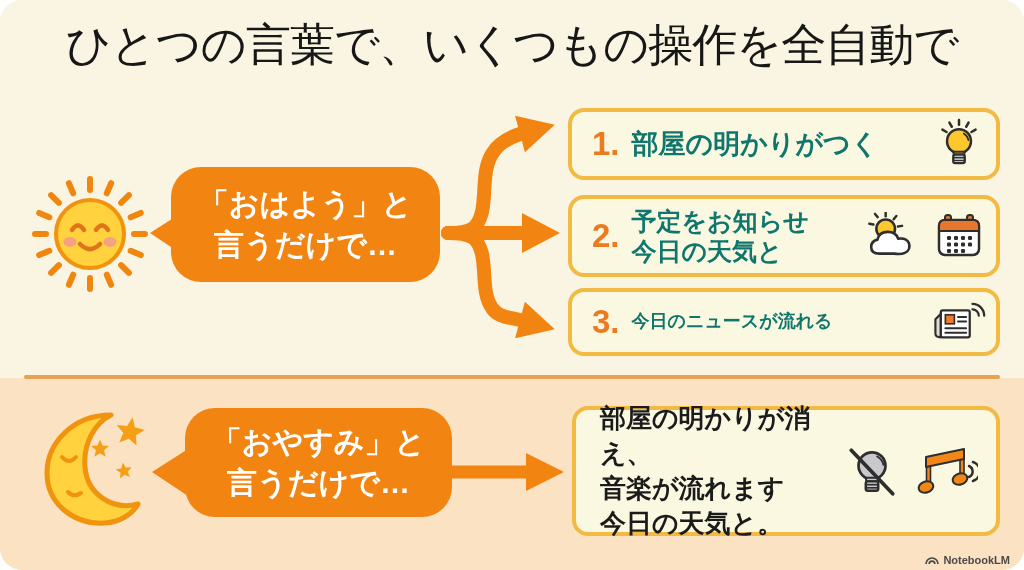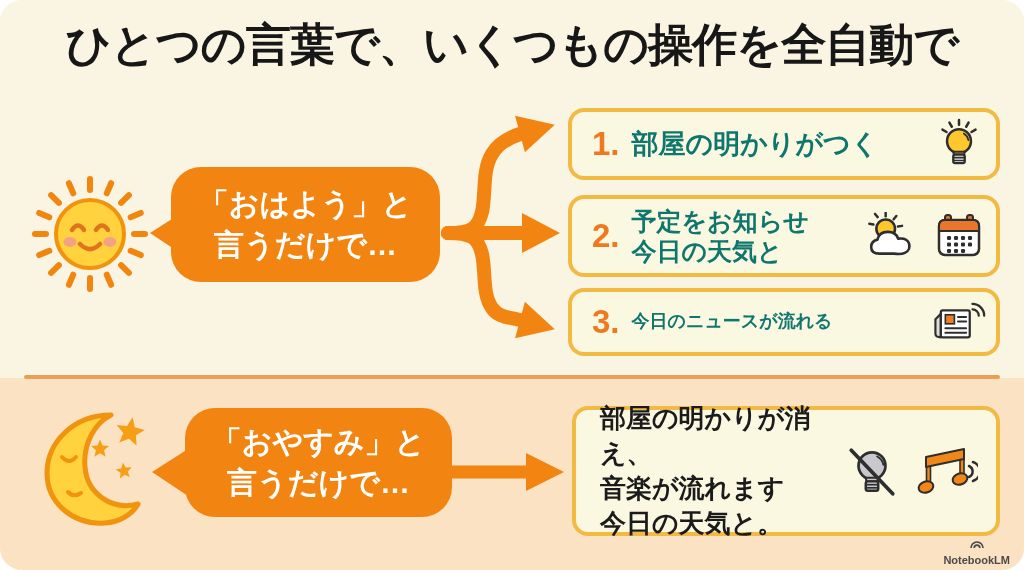--- a/index.html
+++ b/index.html
@@ -1,36 +1,36 @@
 <!DOCTYPE html>
 <html><head>
 <meta charset="utf-8">
 <style>
   html,body{margin:0;padding:0;background:#ffffff;}
   body{width:1024px;height:570px;font-family:"Liberation Sans","DejaVu Sans",sans-serif;}
   .card{position:relative;width:1024px;height:570px;border-radius:22px;overflow:hidden;background:#faf4e3;}
   .section-top{position:absolute;left:0;top:0;width:1024px;height:378px;background:#faf4e3;}
   .section-bottom{position:absolute;left:0;top:378px;width:1024px;height:192px;background:#fbe2c2;}
   .divider{position:absolute;left:24px;top:375px;width:976px;height:4px;background:#e9a055;border-radius:2px;}
-  .title{position:absolute;left:0;top:18px;width:1024px;text-align:center;font-size:45px;font-weight:700;
+  .title{position:absolute;left:0;top:18px;width:1024px;text-align:center;font-size:45px;font-weight:400;
          color:#171717;letter-spacing:-1px;line-height:1.2;}
   .abs{position:absolute;}
   
   .bubble{position:absolute;background:#f28511;border-radius:30px;display:flex;align-items:center;justify-content:center;}
   .bubble-text{color:#ffffff;font-weight:800;font-size:30px;line-height:1.35;text-align:center;}
   
   .box{position:absolute;background:#fbf8e2;border:4px solid #f2ba42;border-radius:16px;
        display:flex;align-items:center;box-sizing:border-box;padding:0 14px 0 20px;}
   .box-number{color:#ed7a1f;font-weight:800;font-size:33px;margin-right:12px;flex:0 0 auto;}
   .box-text{color:#0f766e;font-weight:800;font-size:27px;line-height:1.22;}
   .box-text.small{font-size:25px;}
   .box-icons{margin-left:auto;display:flex;align-items:center;gap:12px;flex:0 0 auto;}
   .result-text{color:#1b1b1b;font-weight:800;font-size:26px;line-height:1.35;}
   .watermark{position:absolute;right:14px;bottom:4px;display:flex;align-items:center;gap:4px;
-             color:#4a4a4a;font-size:11px;font-weight:700;flex-direction:column;}
+             color:#4a4a4a;font-size:11px;font-weight:700;}
 </style>
 </head>
 <body>
 
 <div class="card">
   <div class="section-top"></div>
   <div class="section-bottom"></div>
   <div class="divider"></div>
 
   <div class="title">ひとつの言葉で、いくつもの操作を全自動で</div>

